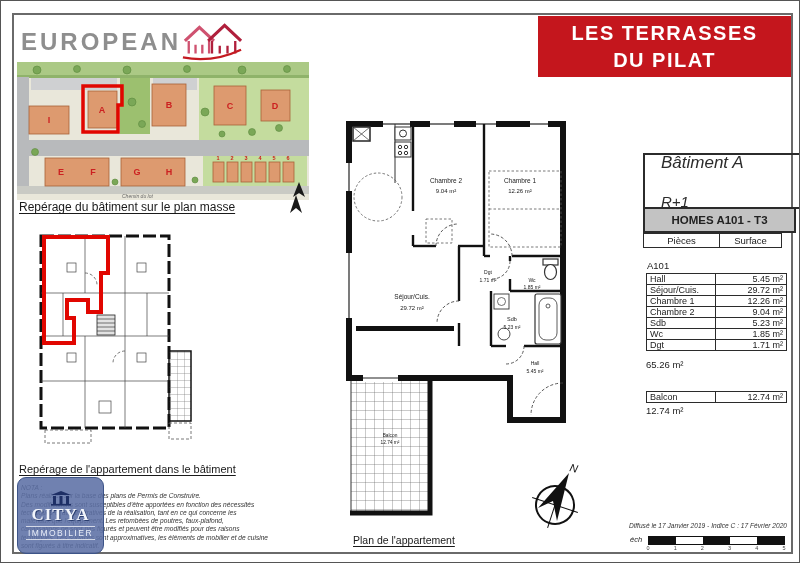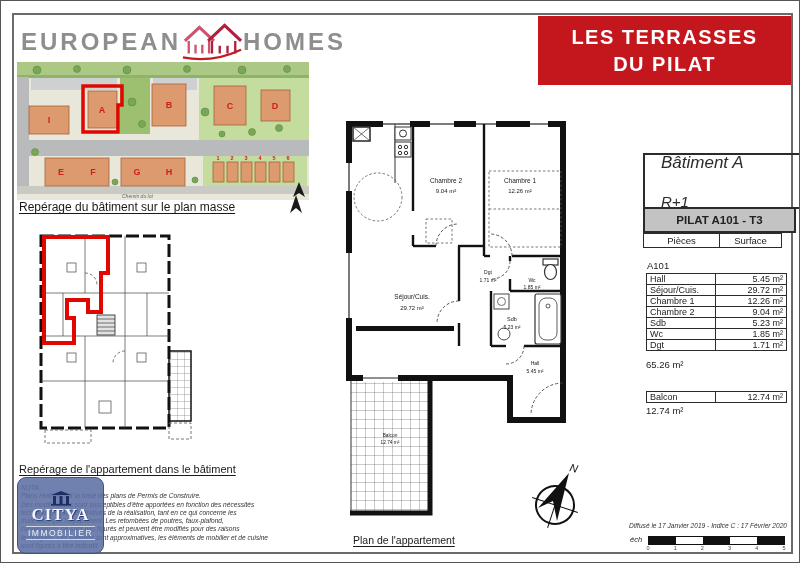--- a/index.html
+++ b/index.html
@@ -4,21 +4,21 @@
 <style>
   html,body{margin:0;padding:0;background:#fff;}
   #page{position:relative;width:800px;height:563px;background:#fff;border:1px solid #555;
         box-sizing:border-box;font-family:"Liberation Sans",sans-serif;overflow:hidden;}
   .abs{position:absolute;}
   
   .frame{left:11px;top:12px;width:777px;height:537px;border:2px solid #6a6a6a;}
   
   .logo{left:20px;top:18px;display:flex;align-items:center;gap:0;}
   .logo .w{font-size:24px;font-weight:700;letter-spacing:3px;color:#8e8e8e;}
-  .banner{left:537px;top:15px;width:253px;height:69px;background:#c4161d;color:#fff;
+  .banner{left:537px;top:15px;width:253px;height:61px;background:#c4161d;color:#fff;
           display:flex;flex-direction:column;align-items:center;justify-content:center;
           font-weight:700;font-size:20px;letter-spacing:1.5px;line-height:1.35;}
   
   .cap{color:#1a1a1a;text-decoration:underline;text-underline-offset:2px;}
   .cap1{left:18px;top:199px;font-size:12px;}
   .cap2{left:18px;top:462px;font-size:11px;}
   .cap3{left:352px;top:533px;font-size:10.5px;}
   
   .nota{left:20px;top:483px;width:290px;font-size:6.6px;font-style:italic;color:#333;line-height:8.3px;}
   
@@ -77,21 +77,20 @@
           </g>
         <g fill="none" stroke="#b01f3c" stroke-width="3.2">
             <path d="M28,22 L45,6 L62,22"></path>
           </g>
         <g fill="none" stroke="#b01f3c" stroke-width="2.4">
             <path d="M32,22 V35 M40,27 V35 M48,27 V35 M56,22 V35"></path>
           </g>
         <path d="M2,39 Q32,45 62,31" stroke="#c41a21" stroke-width="2.4" fill="none"></path>
       </svg>
     </span>
-    <span class="w">HOMES</span>
   </div>
 
   <div class="abs banner">
     <span>LES TERRASSES</span>
     <span>DU PILAT</span>
   </div>
 
   <svg class="abs" style="left:16px;top:61px;" width="292" height="138" viewBox="0 0 292 138">
     <rect width="292" height="138" fill="#e9e7da"></rect>
     <rect width="292" height="15" fill="#abc985"></rect>
@@ -344,21 +343,21 @@
     <path d="M46,14 L34,62 L30,42 L15,49 Z" fill="#111"></path>
     <text x="46" y="12" font-family="Liberation Sans,sans-serif" font-size="11" font-style="italic" fill="#111" transform="rotate(14 46 12)">N</text>
   </svg>
 
   <div class="abs cap cap3">Plan de l'appartement</div>
 
   <div class="abs titlebox">
     <div class="bt">Bâtiment A</div>
     <div class="fl">R+1</div>
   </div>
-  <div class="abs band">PILAT A101 - T3</div>
+  <div class="abs band">HOMES A101 - T3</div>
   <div class="abs cols">
     <div class="c1">Pièces</div>
     <div class="c2">Surface</div>
   </div>
   <div class="abs a101">A101</div>
 
   <table class="surf t1">
     <tbody>
         <tr>
           <td class="n">Hall</td>

